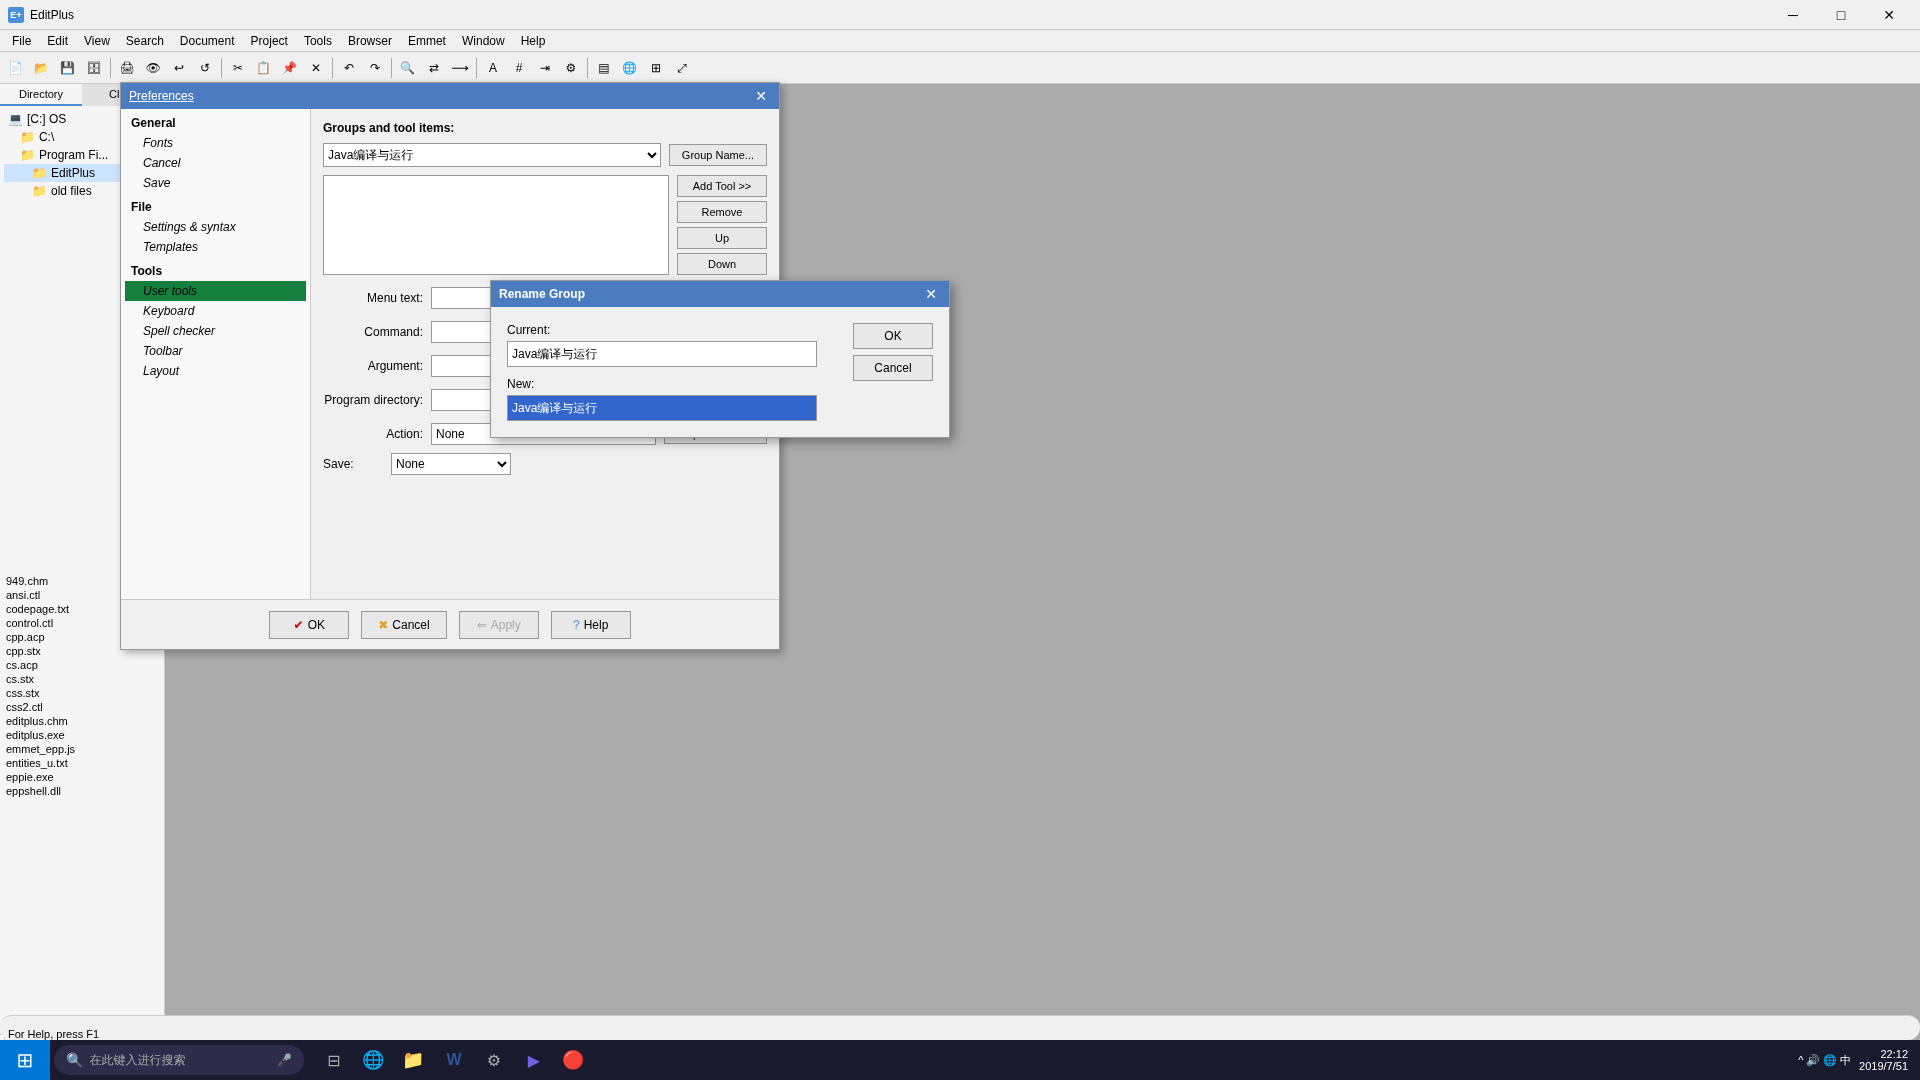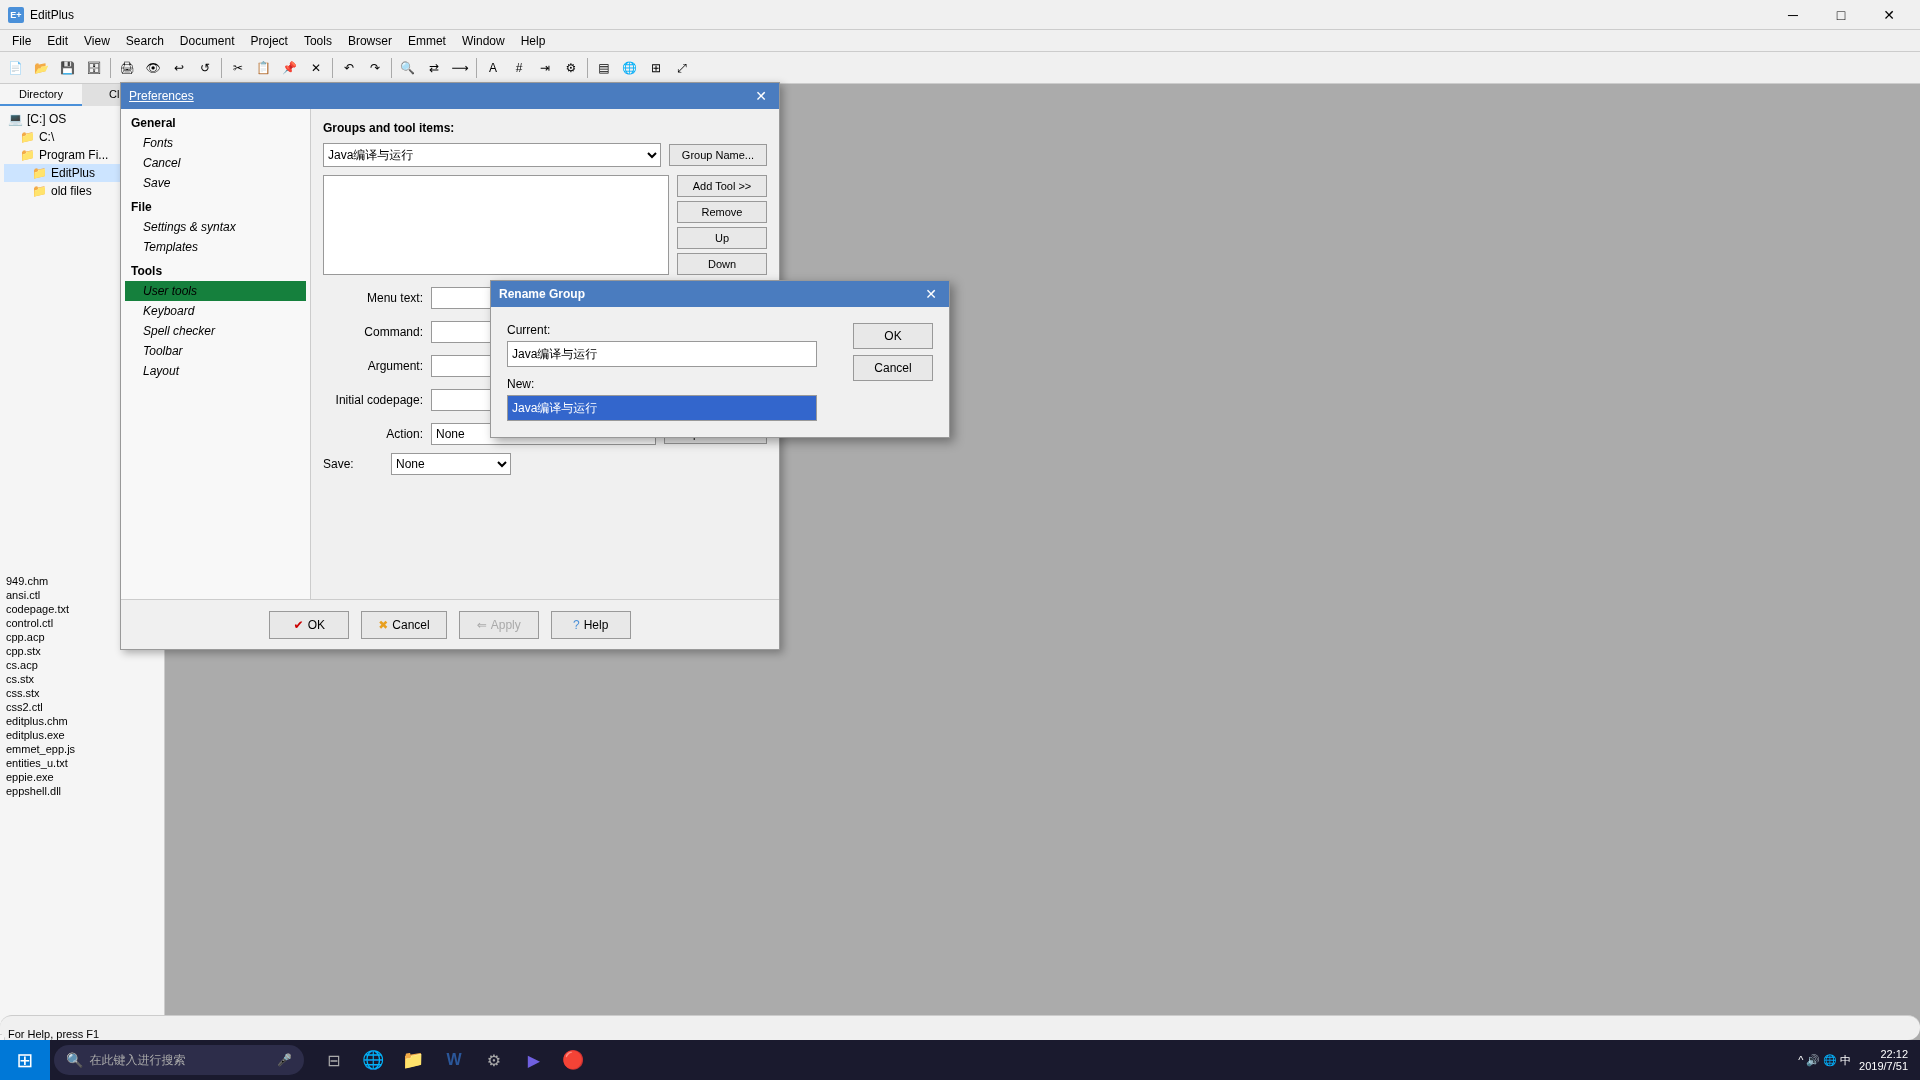--- a/index.html
+++ b/index.html
@@ -677,21 +677,21 @@
         <span class="field-label">Command:</span>
         <input class="field-input" type="text" style="">
         <button class="field-browse">…</button>
       </div>
       <div class="field-row">
         <span class="field-label">Argument:</span>
         <input class="field-input" type="text" style="">
         <button class="field-browse">…</button>
       </div>
       <div class="field-row">
-        <span class="field-label">Initial codepage:</span>
+        <span class="field-label">Program directory:</span>
         <input class="field-input" type="text" style="">
         <button class="field-browse">…</button>
       </div>
       <div class="action-row">
         <span class="field-label">Action:</span>
         <select class="action-select">
           <option>None</option>
         </select>
         <button class="output-btn">Output Pattern...</button>
       </div>

